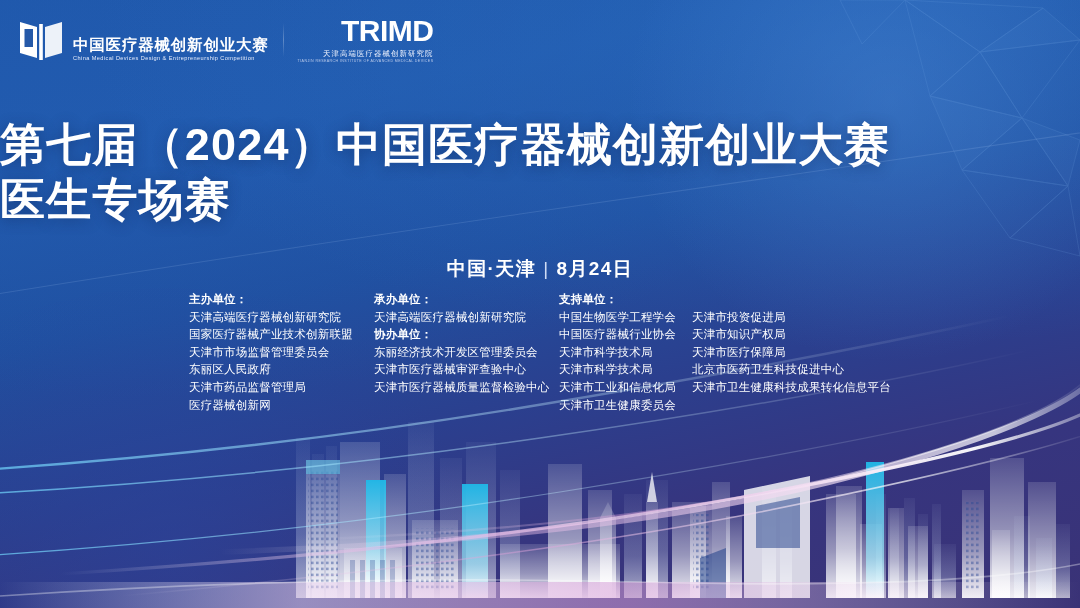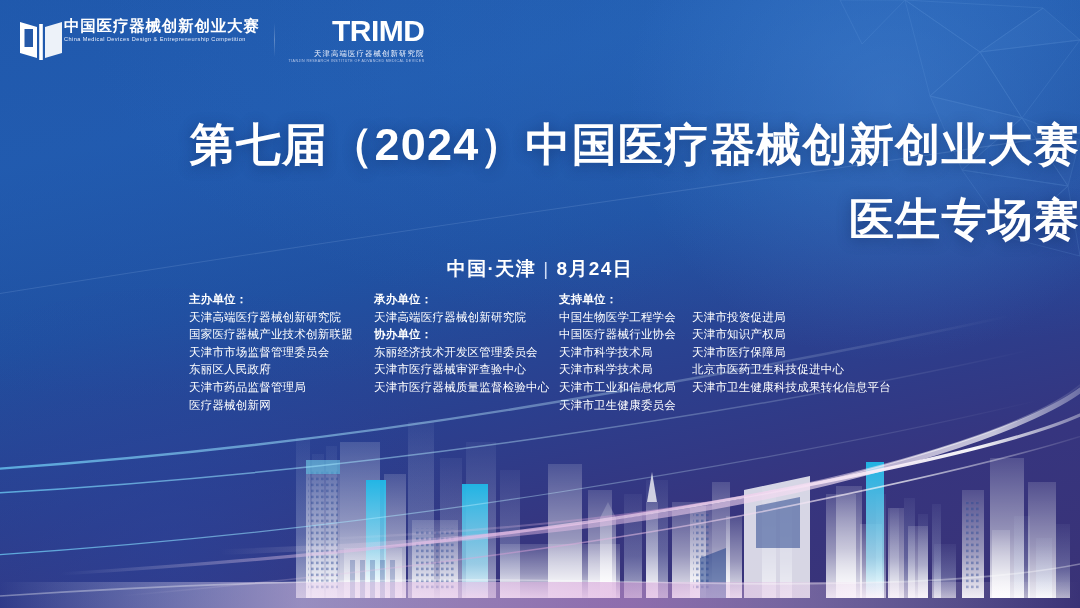--- a/index.html
+++ b/index.html
@@ -18,39 +18,39 @@
   .facets svg{display:block;width:100%;height:100%;}
 
   
   .glow-tr{position:absolute;right:-120px;top:-160px;width:620px;height:520px;border-radius:50%;
     background:radial-gradient(circle,rgba(90,150,225,.30) 0%,rgba(90,150,225,0) 65%);pointer-events:none;}
   .glow-bl{position:absolute;left:-180px;bottom:-200px;width:700px;height:520px;border-radius:50%;
     background:radial-gradient(circle,rgba(40,70,160,.45) 0%,rgba(40,70,160,0) 68%);pointer-events:none;}
 
   
   .header{position:absolute;left:18px;top:16px;display:flex;align-items:center;gap:14px;}
-  .logo-main{display:flex;align-items:flex-start;}
+  .logo-main{display:flex;align-items:flex-end;gap:9px;}
   .logo-mark{width:46px;height:44px;flex:none;}
   .logo-txt{display:flex;flex-direction:column;justify-content:center;line-height:1;}
   .logo-cn{font-size:15.5px;font-weight:bold;color:#ffffff;letter-spacing:.8px;white-space:nowrap;}
   .logo-en{font-size:5.6px;color:#e8eefc;letter-spacing:.42px;margin-top:3.5px;white-space:nowrap;
            transform:scaleY(1.04);transform-origin:left center;}
   .logo-divider{width:1px;height:34px;background:linear-gradient(rgba(255,255,255,0),rgba(255,255,255,.28),rgba(255,255,255,0));}
   .logo-trimd{display:flex;flex-direction:column;align-items:flex-end;line-height:1;}
   .trimd-word{font-size:30px;font-weight:bold;color:#fff;letter-spacing:-0.5px;
               font-family:"Liberation Sans","DejaVu Sans",sans-serif;}
   .trimd-cn{font-size:7.4px;color:#f0f4ff;letter-spacing:1.1px;margin-top:4px;white-space:nowrap;}
   .trimd-en{font-size:3.6px;color:#b9c9ea;letter-spacing:.4px;margin-top:2.5px;white-space:nowrap;}
 
   
-  .title-block{position:absolute;left:0;right:0;top:118px;text-align:right;}
+  .title-block{position:absolute;left:0;right:0;top:118px;text-align:left;}
   .title-1{font-size:45px;font-weight:bold;color:#ffffff;letter-spacing:1.2px;line-height:1.22;
            text-shadow:0 2px 14px rgba(10,30,80,.45);white-space:nowrap;}
   .title-2{font-size:45px;font-weight:bold;color:#ffffff;letter-spacing:1.2px;line-height:1.22;
-           text-shadow:0 2px 14px rgba(10,30,80,.45);margin-top:20px;}
+           text-shadow:0 2px 14px rgba(10,30,80,.45);margin-top:0;}
 
   .meta-line{position:absolute;left:0;right:0;top:256px;text-align:center;
              font-size:19px;font-weight:bold;color:#ffffff;letter-spacing:1.4px;}
   .meta-line .sep{display:inline-block;margin:0 7px;color:#cfdcf5;font-weight:normal;}
 
   
   .orgs{position:absolute;left:189px;top:291px;display:flex;align-items:flex-start;gap:0;}
   .col{display:flex;flex-direction:column;}
   .col-1{width:185px;}
   .col-2{width:185px;}

